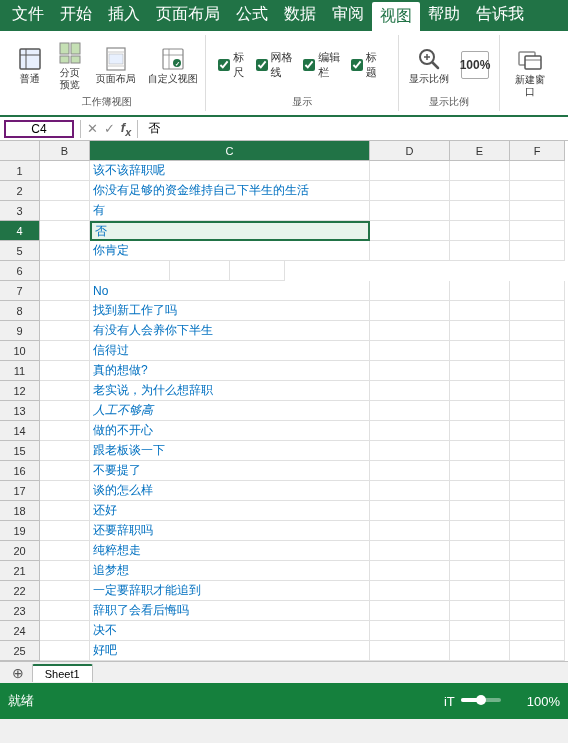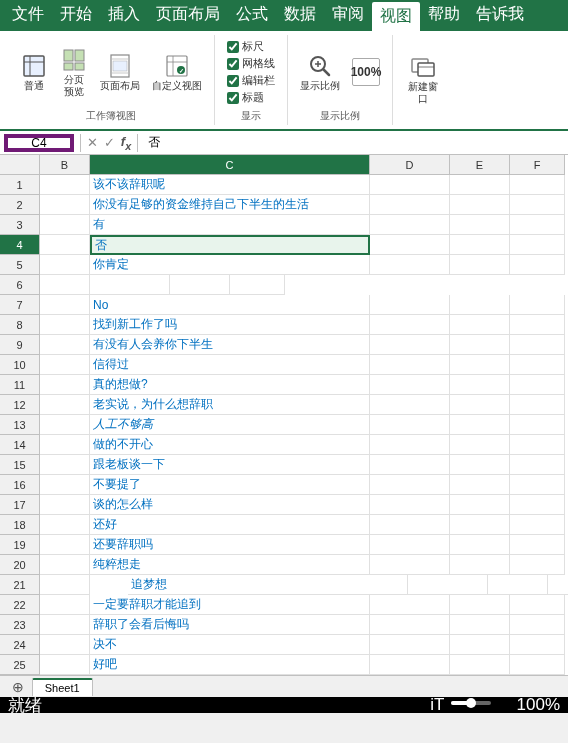--- a/index.html
+++ b/index.html
@@ -11,27 +11,27 @@
     .ribbon-tab { padding: 4px 8px; font-size: 16px; color: white; cursor: pointer; }
     .ribbon-tab.active { background: white; color: #217346; border-radius: 2px 2px 0 0; margin-top: 2px; }
     .ribbon-body { background: white; border-bottom: 2px solid #217346; padding: 4px 8px; display: flex; align-items: stretch; gap: 0; }
     .ribbon-group { display: flex; flex-direction: column; align-items: center; border-right: 1px solid #ddd; padding: 2px 8px; min-width: 60px; }
     .ribbon-group-icons { display: flex; align-items: center; gap: 4px; flex: 1; }
     .ribbon-group-label { font-size: 10px; color: #555; margin-top: 2px; white-space: nowrap; }
     .ribbon-icon-btn { display: flex; flex-direction: column; align-items: center; justify-content: center; cursor: pointer; padding: 2px 4px; border-radius: 2px; min-width: 36px; }
     .ribbon-icon-btn .icon-box { width: 28px; height: 28px; display: flex; align-items: center; justify-content: center; font-size: 18px; }
     .ribbon-icon-btn .icon-label { font-size: 10px; color: #333; text-align: center; line-height: 1.2; white-space: nowrap; }
 
-    .checkboxes-group { display: flex; flex-direction: column; gap: 2px; padding: 2px 4px; justify-content: center; }
+    .checkboxes-group { display: flex; flex-direction: row; gap: 2px; padding: 2px 4px; justify-content: center; }
     .checkbox-item { display: flex; align-items: center; gap: 3px; font-size: 11px; color: #333; }
     .checkbox-item input[type=checkbox] { width: 12px; height: 12px; accent-color: #217346; }
 
     
     .formula-bar { display: flex; align-items: center; background: white; border-bottom: 1px solid #c0c0c0; height: 24px; padding: 0 4px; gap: 4px; }
-    .name-box { width: 70px; border: 4px solid #701a75; height: 18px; font-size: 12px; padding: 0 4px; text-align: center; }
+    .name-box { width: 70px; border: 2px solid #701a75; height: 18px; font-size: 12px; padding: 0 4px; text-align: center; }
     .formula-divider { width: 1px; height: 18px; background: #c0c0c0; margin: 0 2px; }
     .formula-icons { display: flex; align-items: center; gap: 6px; color: #555; font-size: 13px; }
     .formula-icons span { cursor: pointer; }
     .formula-input { flex: 1; border: none; outline: none; font-size: 12px; padding: 0 4px; }
 
     
     .sheet-container { display: flex; flex-direction: column; background: white; }
     .sheet-header-row { display: flex; }
     .corner-cell { width: 40px; min-width: 40px; height: 20px; background: #f0f0f0; border-right: 1px solid #c0c0c0; border-bottom: 1px solid #c0c0c0; }
     .col-header { height: 20px; background: #f0f0f0; border-right: 1px solid #c0c0c0; border-bottom: 1px solid #c0c0c0; display: flex; align-items: center; justify-content: center; font-size: 11px; color: #333; cursor: pointer; user-select: none; }
@@ -48,21 +48,21 @@
     .cell-e { width: 60px; min-width: 60px; }
     .cell-f { width: 55px; min-width: 55px; }
 
     
     .sheet-tabs { display: flex; align-items: center; background: #f0f0f0; border-top: 1px solid #c0c0c0; height: 22px; padding: 0 4px; gap: 0; }
     .sheet-tab { padding: 2px 12px; border: 1px solid #c0c0c0; border-bottom: none; font-size: 11px; background: #d0d0d0; cursor: pointer; margin-right: 12px; border-radius: 2px 2px 0 0; }
     .sheet-tab.active { background: white; border-top: 2px solid #217346; }
     .sheet-tab-add { padding: 2px 8px; font-size: 14px; cursor: pointer; color: #555; }
 
     
-    .status-bar { display: flex; align-items: center; justify-content: space-between; background: #000000; color: white; height: 16px; padding: 0 8px; font-size: 17px; }
+    .status-bar { display: flex; align-items: center; justify-content: space-between; background: #15803d; color: white; height: 36px; padding: 0 8px; font-size: 13px; }
     .status-left { display: flex; gap: 12px; }
     .status-right { display: flex; align-items: center; gap: 6px; }
   </style>
 </head>
 <body>
 
 <div class="ribbon">
   <div class="ribbon-tabs">
 
   <div class="ribbon-tab">文件</div>
@@ -370,21 +370,21 @@
         <div class="row-header">20</div>
         <div class="cell cell-b"></div>
         <div class="cell cell-c" style="color: rgb(0, 112, 192);">纯粹想走</div>
         <div class="cell cell-d"></div>
         <div class="cell cell-e"></div>
         <div class="cell cell-f"></div>
       </div>
       <div class="sheet-row">
         <div class="row-header">21</div>
         <div class="cell cell-b"></div>
-        <div class="cell cell-c" style="color: rgb(0, 112, 192); margin-left: 38px;">追梦想</div>
+        <div class="cell cell-c" style="color: rgb(0, 112, 192);">追梦想</div>
         <div class="cell cell-d"></div>
         <div class="cell cell-e"></div>
         <div class="cell cell-f"></div>
       </div>
       <div class="sheet-row">
         <div class="row-header">22</div>
         <div class="cell cell-b"></div>
         <div class="cell cell-c" style="color: rgb(0, 112, 192);">一定要辞职才能追到</div>
         <div class="cell cell-d"></div>
         <div class="cell cell-e"></div>

